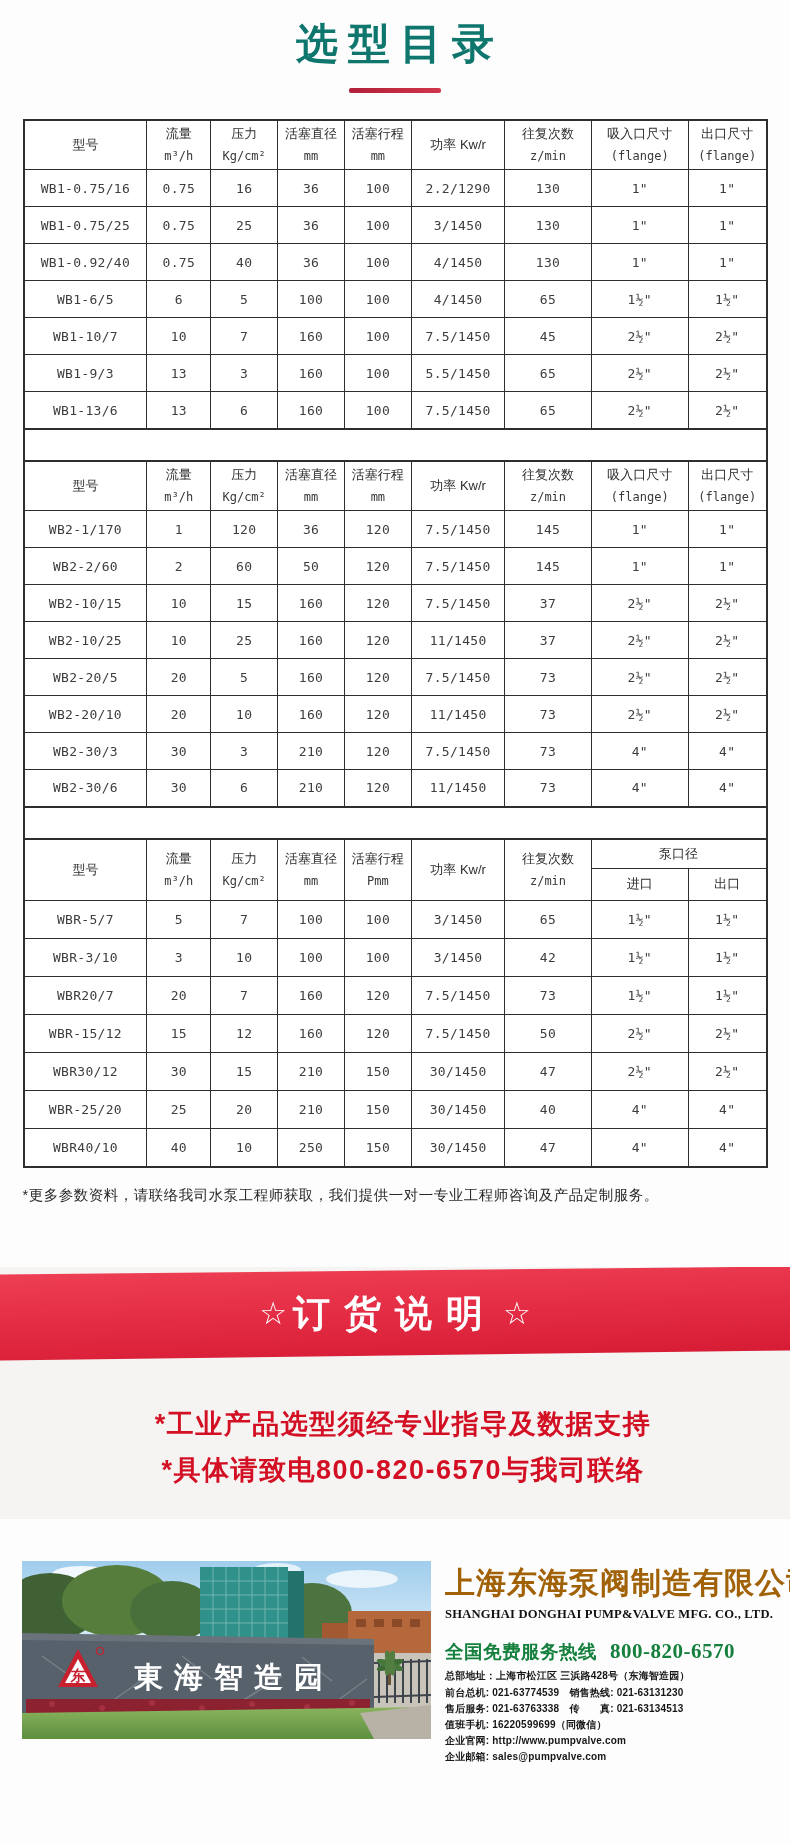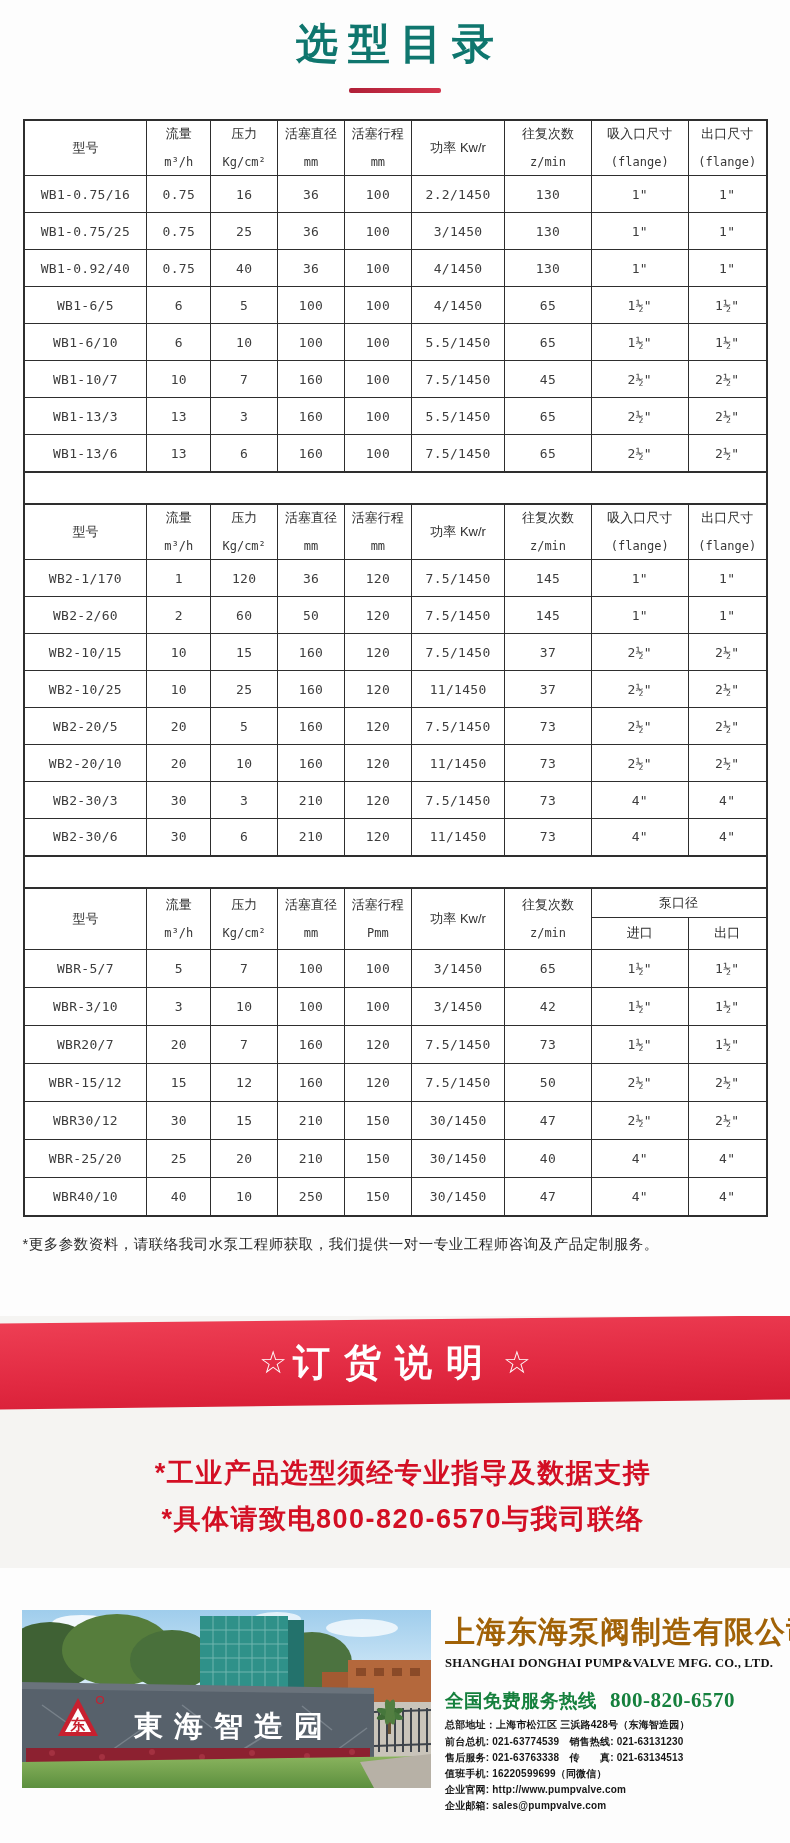--- a/index.html
+++ b/index.html
@@ -51,21 +51,21 @@
     line-height: 1.25;
     padding: 5px 2px;
     height: 46px;
   }
   table.spec th .tt { display: block; }
   table.spec th .ts {
     display: block;
     font-family: "DejaVu Sans Mono", monospace;
     font-size: 12px;
     color: #383838;
-    margin-top: 13px;
+    margin-top: 7px;
     letter-spacing: 0;
   }
   table.spec td {
     height: 37px;
     font-family: "DejaVu Sans Mono", monospace;
     font-size: 13px;
     color: #3d3d3d;
     letter-spacing: 0.3px;
     padding: 0 2px;
   }
@@ -211,21 +211,21 @@
             </th>
           </tr>
         </thead>
       <tbody>
           <tr>
             <td>WB1-0.75/16</td>
             <td>0.75</td>
             <td>16</td>
             <td>36</td>
             <td>100</td>
-            <td>2.2/1450</td>
+            <td>2.2/1290</td>
             <td>130</td>
             <td>1"</td>
             <td>1"</td>
           </tr>
           <tr>
             <td>WB1-0.75/25</td>
             <td>0.75</td>
             <td>25</td>
             <td>36</td>
             <td>100</td>
@@ -250,43 +250,32 @@
             <td>6</td>
             <td>5</td>
             <td>100</td>
             <td>100</td>
             <td>4/1450</td>
             <td>65</td>
             <td>1½"</td>
             <td>1½"</td>
           </tr>
           <tr>
-            <td>WB1-6/10</td>
-            <td>6</td>
-            <td>10</td>
-            <td>100</td>
-            <td>100</td>
-            <td>5.5/1450</td>
-            <td>65</td>
-            <td>1½"</td>
-            <td>1½"</td>
-          </tr>
-          <tr>
             <td>WB1-10/7</td>
             <td>10</td>
             <td>7</td>
             <td>160</td>
             <td>100</td>
             <td>7.5/1450</td>
             <td>45</td>
             <td>2½"</td>
             <td>2½"</td>
           </tr>
           <tr>
-            <td>WB1-13/3</td>
+            <td>WB1-9/3</td>
             <td>13</td>
             <td>3</td>
             <td>160</td>
             <td>100</td>
             <td>5.5/1450</td>
             <td>65</td>
             <td>2½"</td>
             <td>2½"</td>
           </tr>
           <tr>

